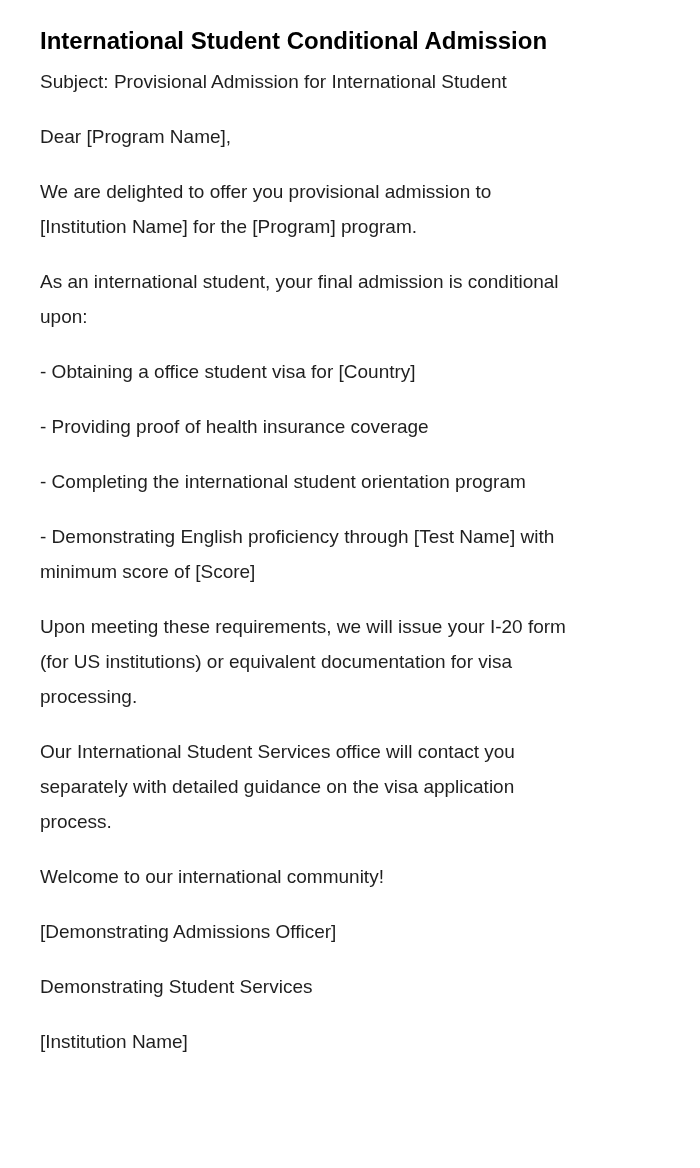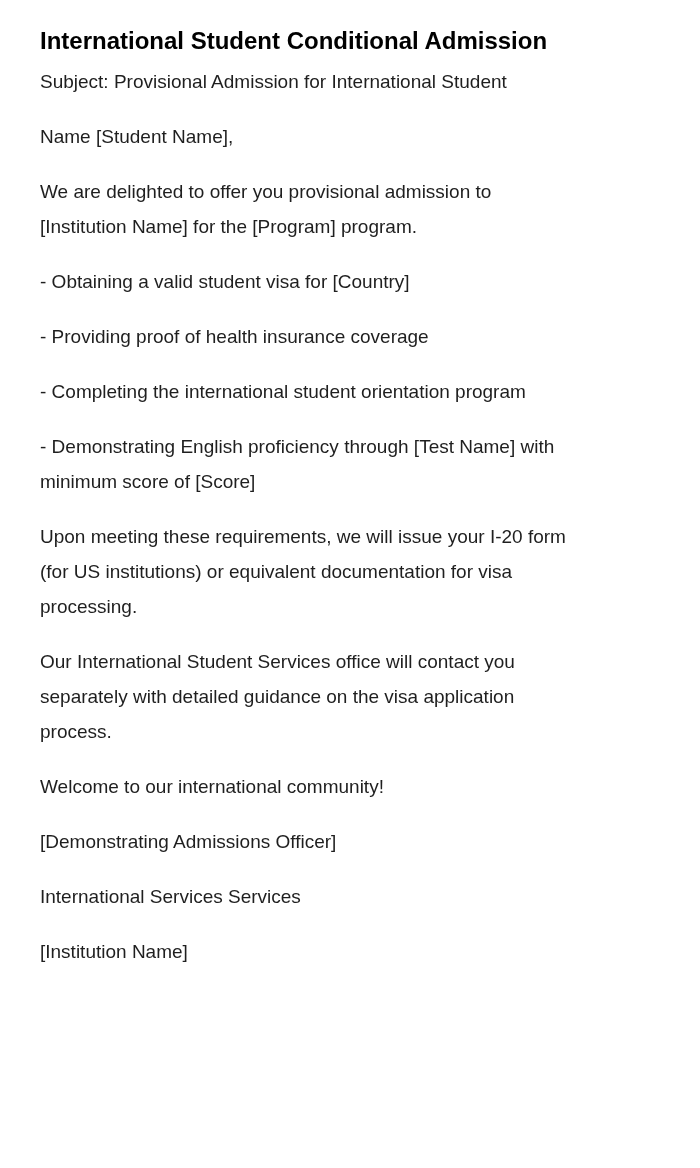--- a/index.html
+++ b/index.html
@@ -40,32 +40,34 @@
     white-space: pre-line; 
   }
 </style>
 </head>
 <body>
 
 <div class="letter">
   <h1 class="doc-title">International Student Conditional Admission</h1>
   <div class="letter-body">
       <p class="para">Subject: Provisional Admission for International Student</p>
-      <p class="para">Name [Student Name],</p>
+      <p class="para">Dear [Program Name],</p>
       <p class="para">We are delighted to offer you provisional admission to
 [Institution Name] for the [Program] program.</p>
-      <p class="para">- Obtaining a valid student visa for [Country]</p>
+      <p class="para">As an international student, your final admission is conditional
+upon:</p>
+      <p class="para">- Obtaining a office student visa for [Country]</p>
       <p class="para">- Providing proof of health insurance coverage</p>
       <p class="para">- Completing the international student orientation program</p>
       <p class="para">- Demonstrating English proficiency through [Test Name] with
 minimum score of [Score]</p>
       <p class="para">Upon meeting these requirements, we will issue your I-20 form
 (for US institutions) or equivalent documentation for visa
 processing.</p>
       <p class="para">Our International Student Services office will contact you
 separately with detailed guidance on the visa application
 process.</p>
       <p class="para">Welcome to our international community!</p>
       <p class="para">[Demonstrating Admissions Officer]</p>
-      <p class="para">International Services Services</p>
+      <p class="para">Demonstrating Student Services</p>
       <p class="para">[Institution Name]</p>
     </div>
 </div>
 
 </body></html>

